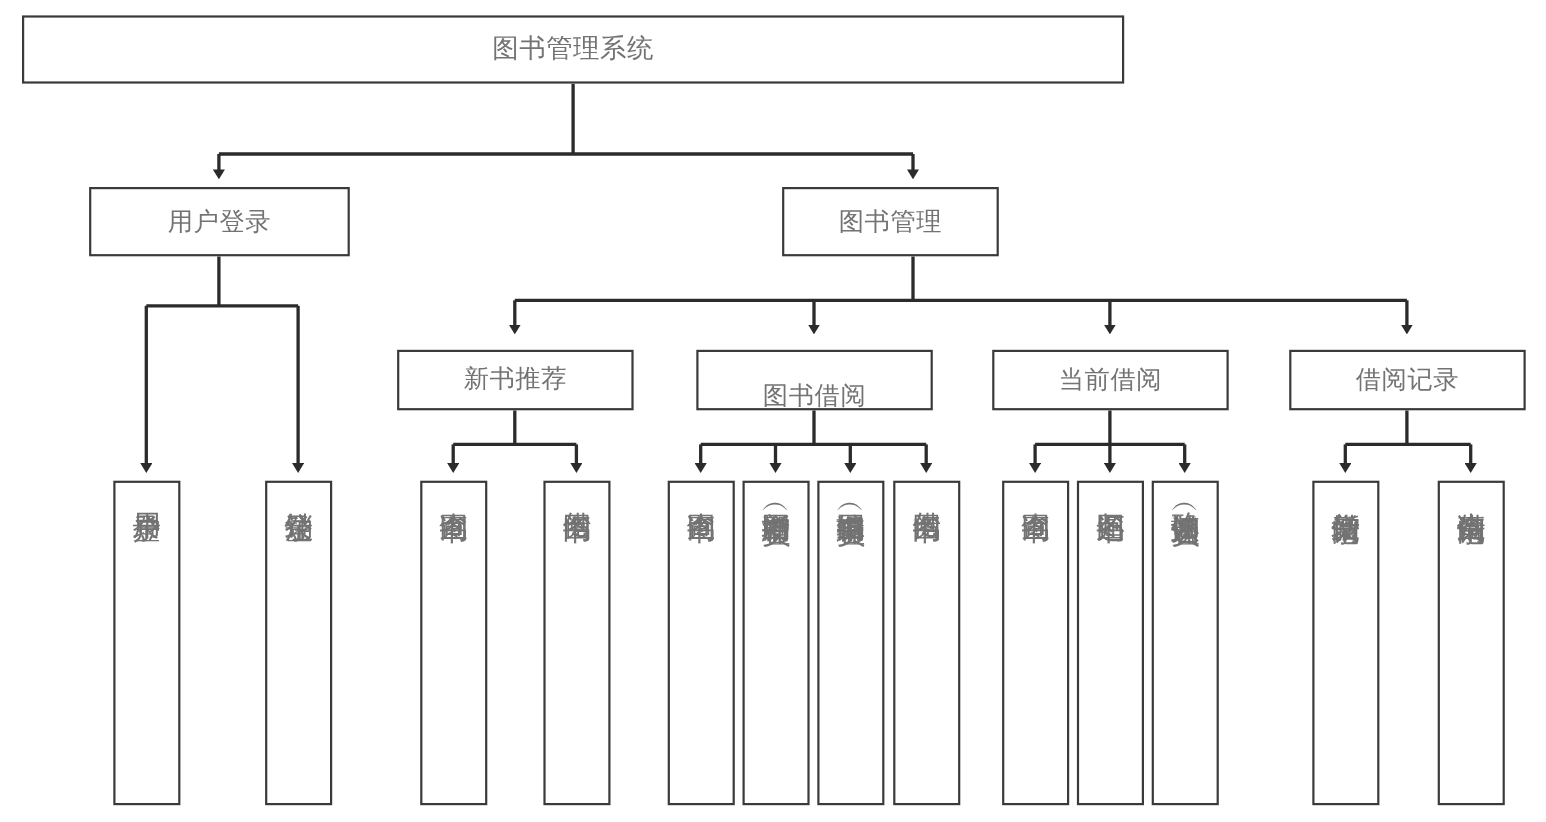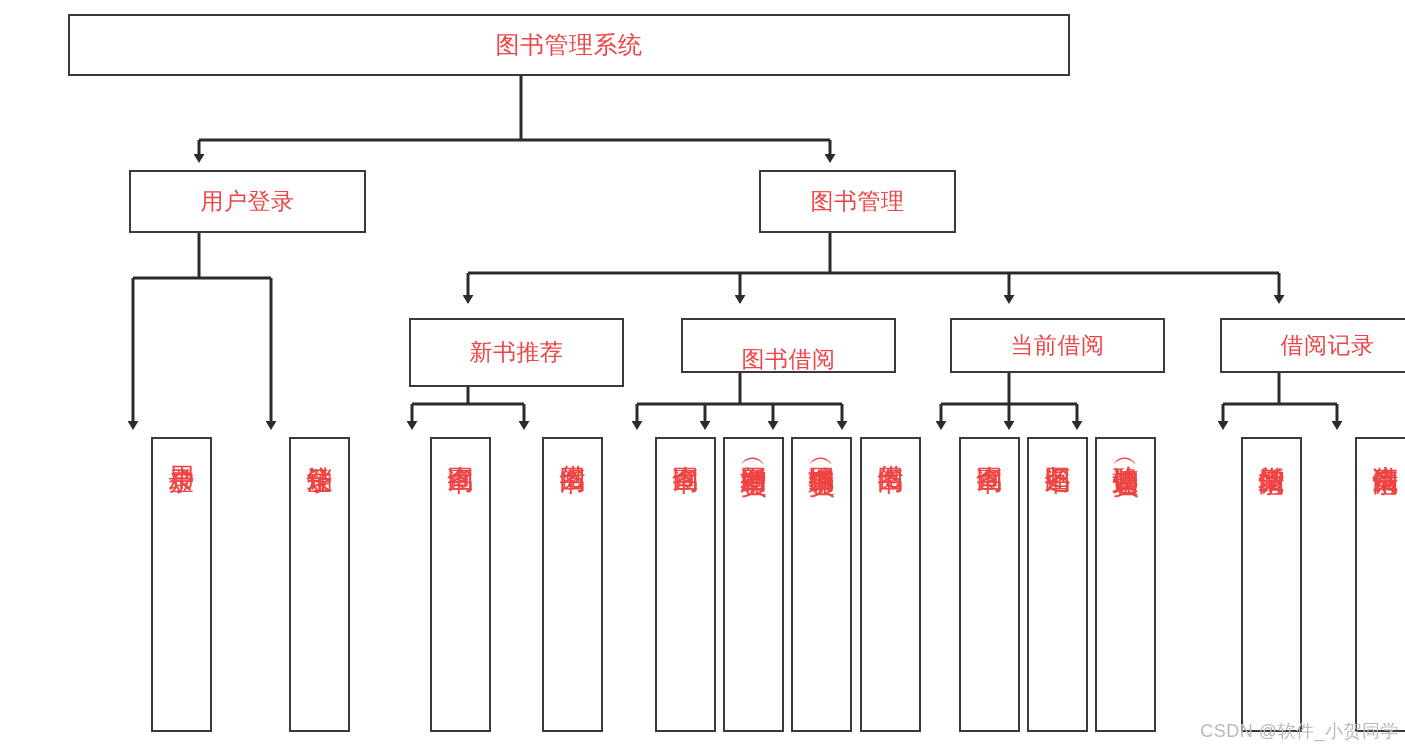--- a/index.html
+++ b/index.html
@@ -26,22 +26,21 @@
     pointer-events: none;
   }
   .node {
     position: absolute;
     box-sizing: border-box;
     border: 2px solid #3a3a3a;
     background: #ffffff;
     display: flex;
     align-items: center;
     justify-content: center;
-    color: #ef4444;
-    margin-left: 48px;
+    color: #737373;
   }
   .node .lbl {
     display: block;
     text-align: center;
     line-height: 1.06;
     letter-spacing: 0.5px;
   }
   .h-node .lbl {
     font-size: 23px;
   }
@@ -130,21 +129,21 @@
     <span class="lbl">图书管理系统</span>
   </div>
 
   <div class="node h-node" style="left:81px; top:170px; width:237px; height:63px;">
     <span class="lbl">用户登录</span>
   </div>
   <div class="node h-node" style="left:711px; top:170px; width:197px; height:63px;">
     <span class="lbl">图书管理</span>
   </div>
 
-  <div class="node h-node" style="left:361px; top:318px; width:215px; height:69px;">
+  <div class="node h-node" style="left:361px; top:318px; width:215px; height:55px;font-family:Liberation Serif, serif;">
     <span class="lbl">新书推荐</span>
   </div>
   <div class="node h-node" style="left:633px; top:318px; width:215px; height:55px;align-items:flex-end;">
     <span class="lbl">图书借阅</span>
   </div>
   <div class="node h-node" style="left:902px; top:318px; width:215px; height:55px;">
     <span class="lbl">当前借阅</span>
   </div>
   <div class="node h-node" style="left:1172px; top:318px; width:215px; height:55px;">
     <span class="lbl">借阅记录</span>
@@ -187,15 +186,14 @@
     <span class="lbl">确认归还（管理员）</span>
   </div>
 
   <div class="node v-node" style="left:1193px; top:437px; width:61px; height:295px;">
     <span class="lbl">新增借阅记录</span>
   </div>
   <div class="node v-node" style="left:1307px; top:437px; width:61px; height:295px;">
     <span class="lbl">查询借阅记录</span>
   </div>
 
-  <div class="watermark">CSDN @软件_小贺同学</div>
 
 </div>
 
 </body></html>

